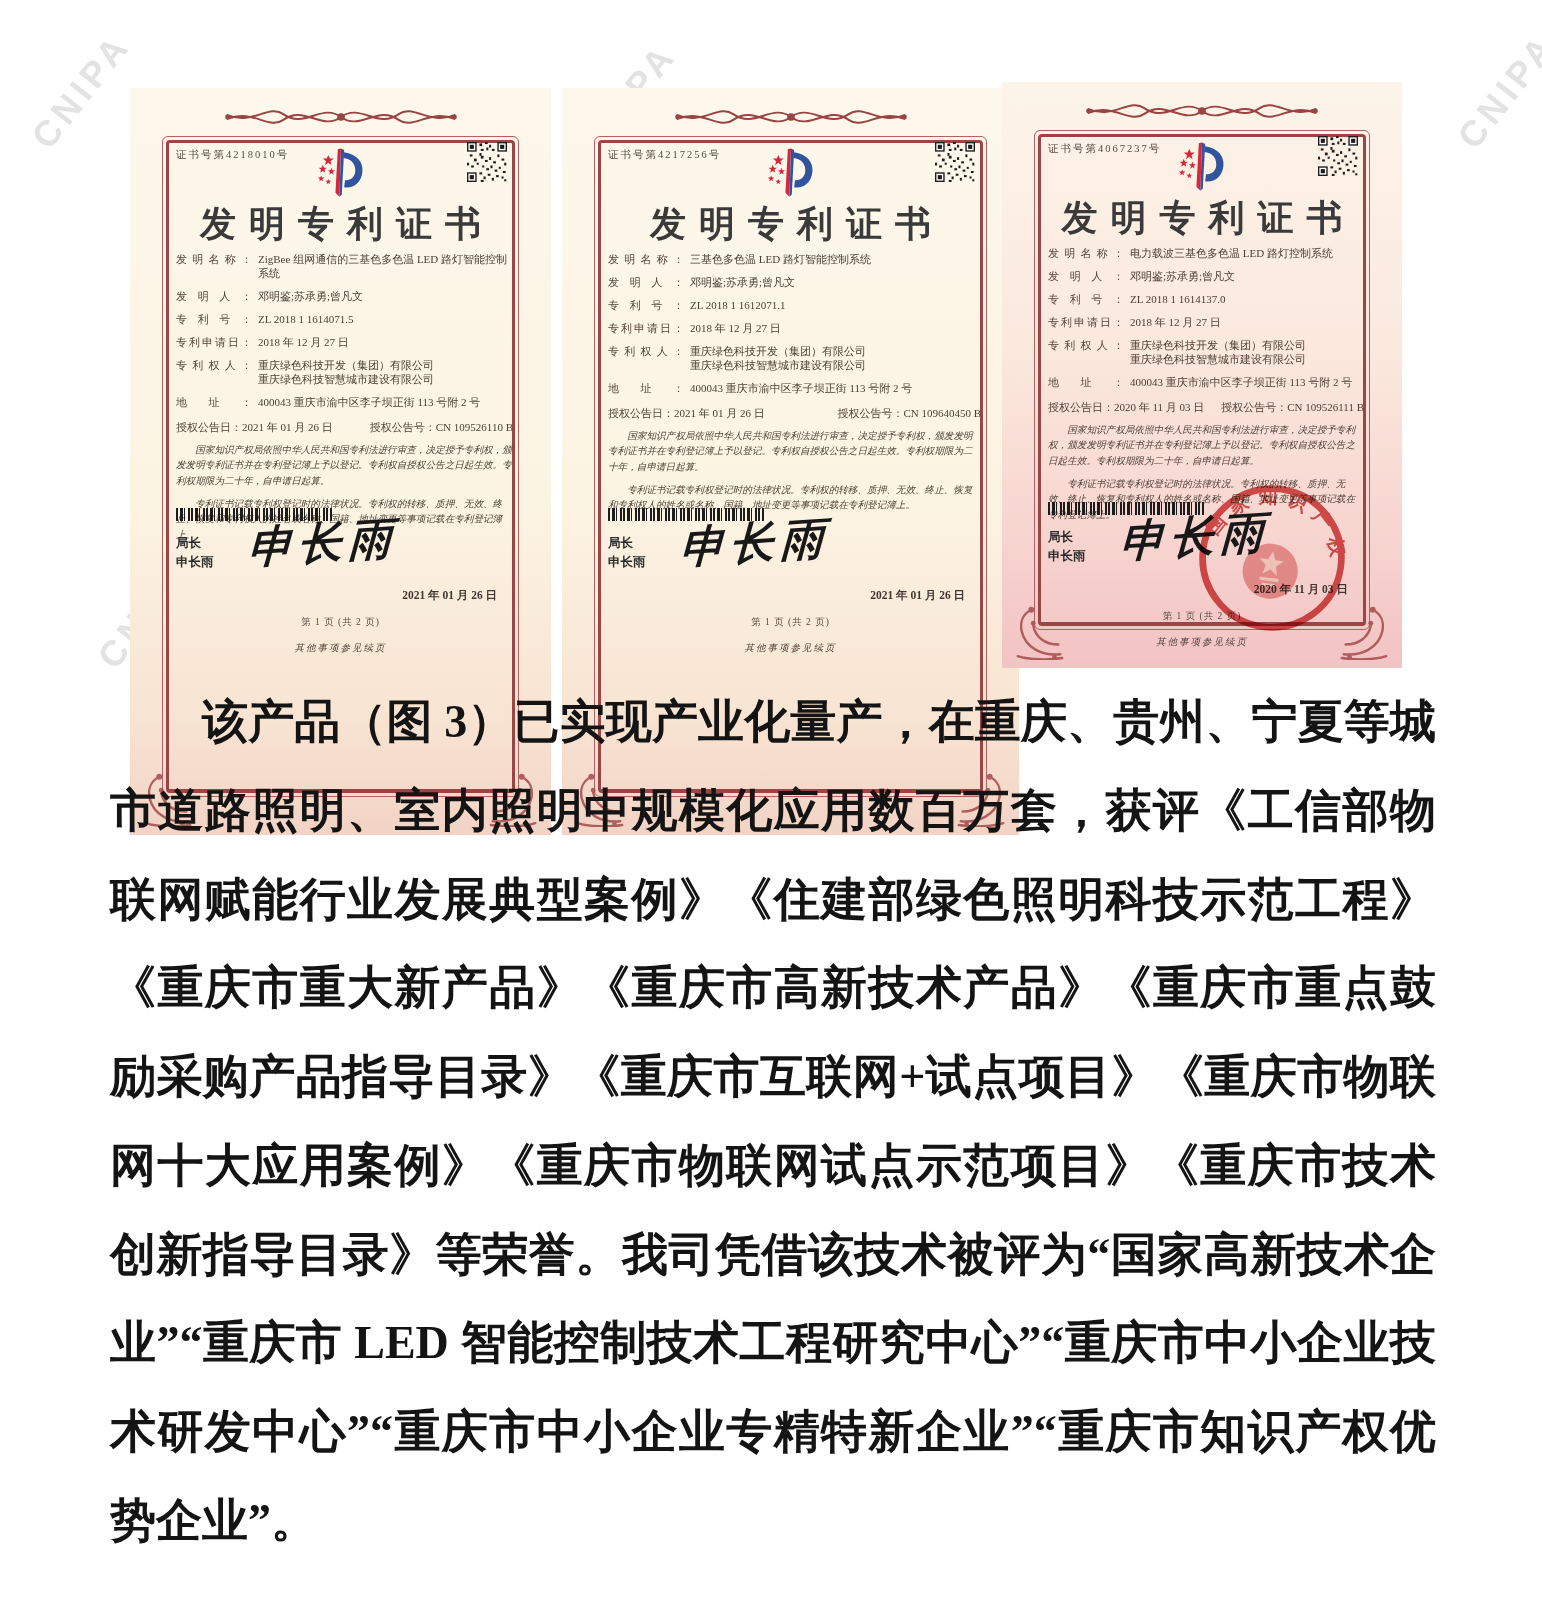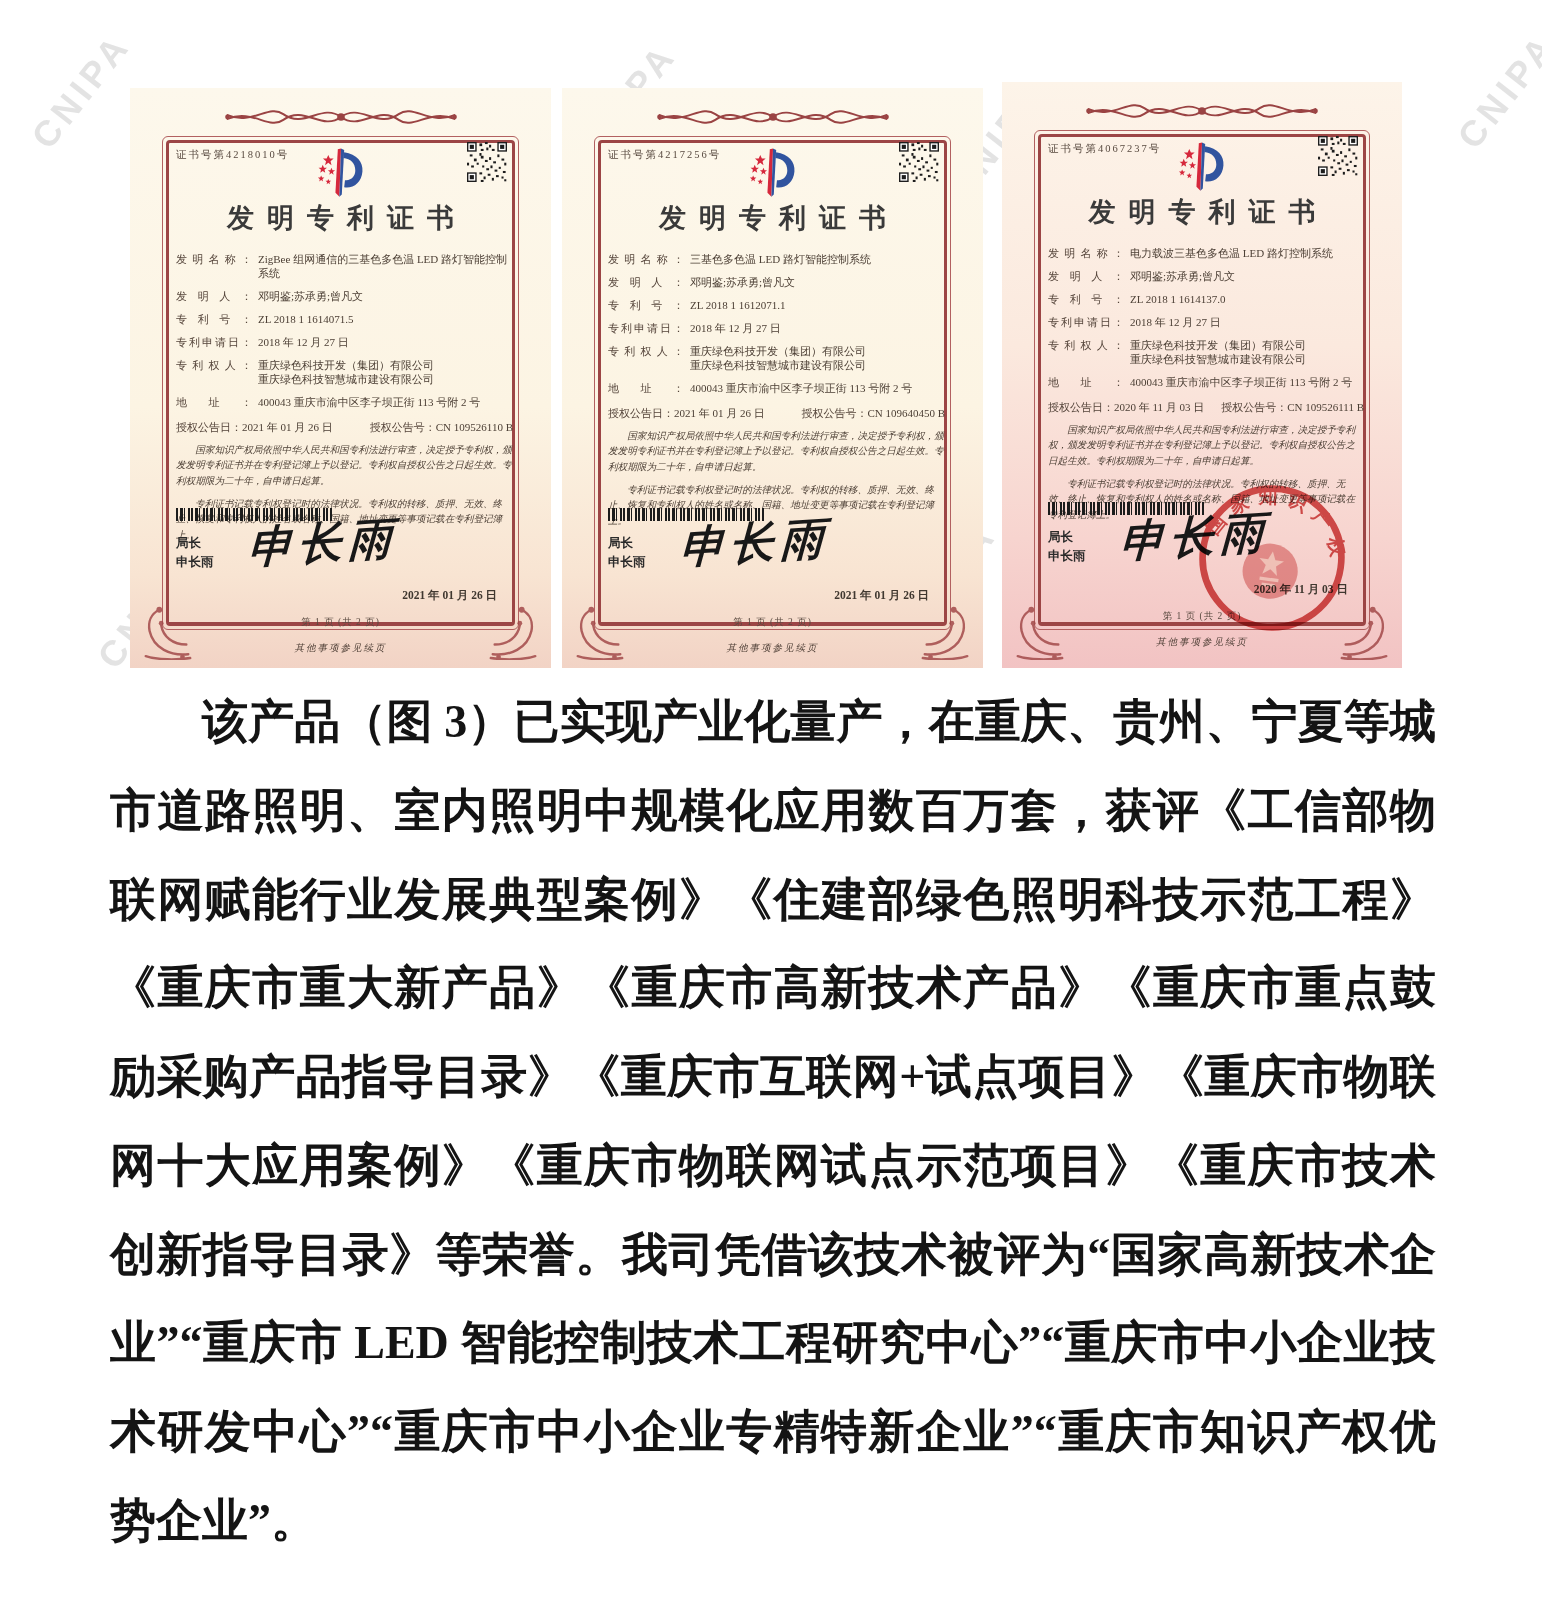--- a/index.html
+++ b/index.html
@@ -2,36 +2,36 @@
 <html><head>
 <meta charset="utf-8">
 <style>
   html,body{margin:0;padding:0;background:#ffffff;}
   .page{position:relative;width:1542px;height:1600px;background:#ffffff;overflow:hidden;
         font-family:"Liberation Serif","DejaVu Serif",serif;}
   
   .wm{position:absolute;transform:rotate(-52deg);font-family:"Liberation Sans","DejaVu Sans",sans-serif;
       font-weight:700;font-size:36px;letter-spacing:5px;color:rgba(145,145,145,0.26);pointer-events:none;}
   
-  .cert{position:absolute;width:421px;height:580px;
+  .cert{position:absolute;width:421px;height:747px;
         background:linear-gradient(180deg,#fdf8ec 0%,#fcf4e3 55%,#f8e4d2 84%,#f2d3c5 100%);}
   .c1{left:130px;top:88px;}
-  .c2{left:562px;top:88px;}
+  .c2{left:562px;top:88px;padding-left:36px;}
   .c3{left:1002px;top:82px;width:400px;height:586px;
       background:linear-gradient(180deg,#fdf4e9 0%,#fbe9de 45%,#f7d4cf 78%,#f2c3c3 100%);}
   .ornament{position:absolute;top:14px;left:50%;transform:translateX(-50%);width:250px;height:30px;}
   .frame{position:absolute;left:32px;right:32px;top:48px;bottom:38px;border:1px solid #b26060;border-radius:6px;}
   .frame::after{content:"";position:absolute;inset:3px;border:3px solid #9c4545;border-bottom-width:4px;border-radius:4px;}
   .corner{position:absolute;width:58px;height:58px;opacity:.85;}
   .corner.cl{left:8px;bottom:8px;}
   .corner.cr{right:8px;bottom:8px;transform:scaleX(-1);}
   .cert-no{position:absolute;left:46px;top:60px;font-size:10.5px;letter-spacing:2px;color:#584a40;}
   .qr{position:absolute;right:44px;top:54px;width:40px;height:40px;}
   .logo{position:absolute;left:50%;top:58px;transform:translateX(-50%);width:48px;height:54px;}
-  .title{position:absolute;left:0;right:0;top:112px;text-align:center;font-size:27px;font-weight:600;
+  .title{position:absolute;left:0;right:0;top:112px;text-align:center;font-size:36px;font-weight:600;
          letter-spacing:13px;text-indent:13px;color:#3a3a3a;}
   .fields{position:absolute;left:46px;right:38px;top:164px;color:#4d4036;}
   .frow{display:flex;margin-bottom:9px;font-size:11px;line-height:14px;}
   .flabel{flex:0 0 auto;display:inline-block;width:76px;text-align:justify;text-align-last:justify;
           margin-right:6px;color:#55453b;}
   .fvalue{flex:1;}
   .fvalue.multiline{white-space:pre-line;}
   .grant{display:flex;justify-content:space-between;margin-top:11px;font-size:11px;line-height:14px;}
   .glabel{color:#55453b;}
   .legal{margin:8px 0 0 0;font-size:9.6px;line-height:1.6;text-indent:2em;font-style:italic;color:#4f4238;}

